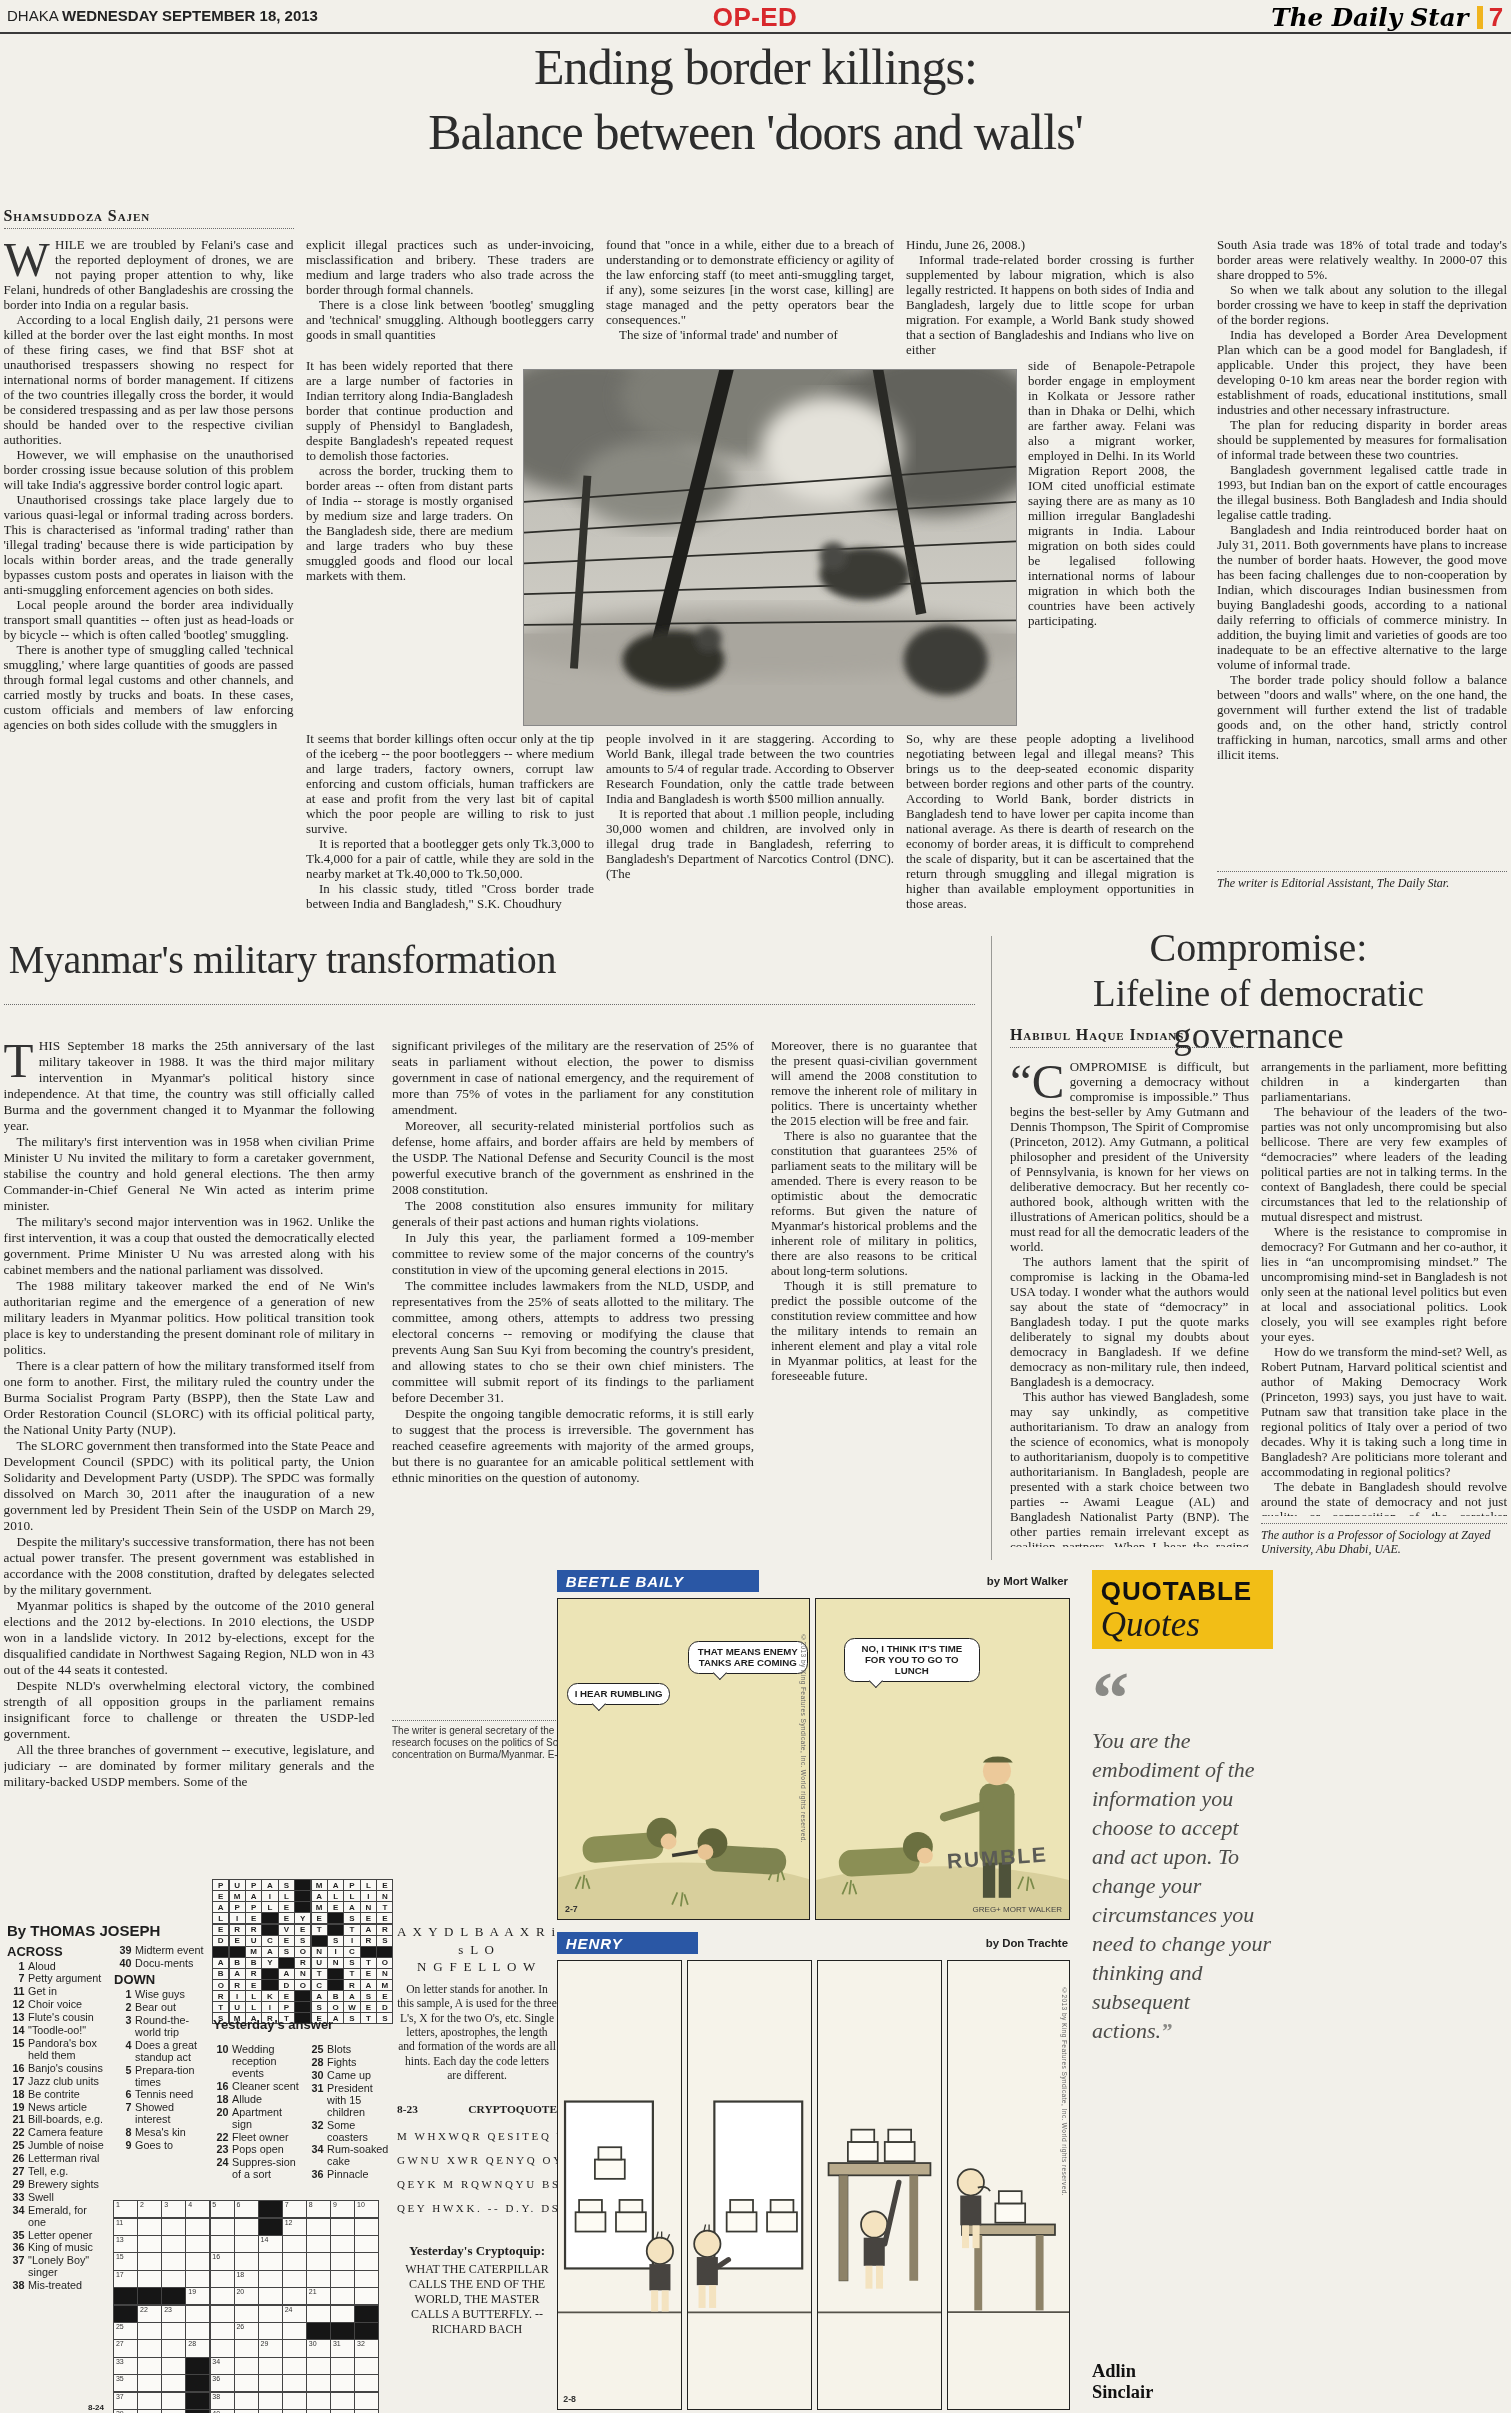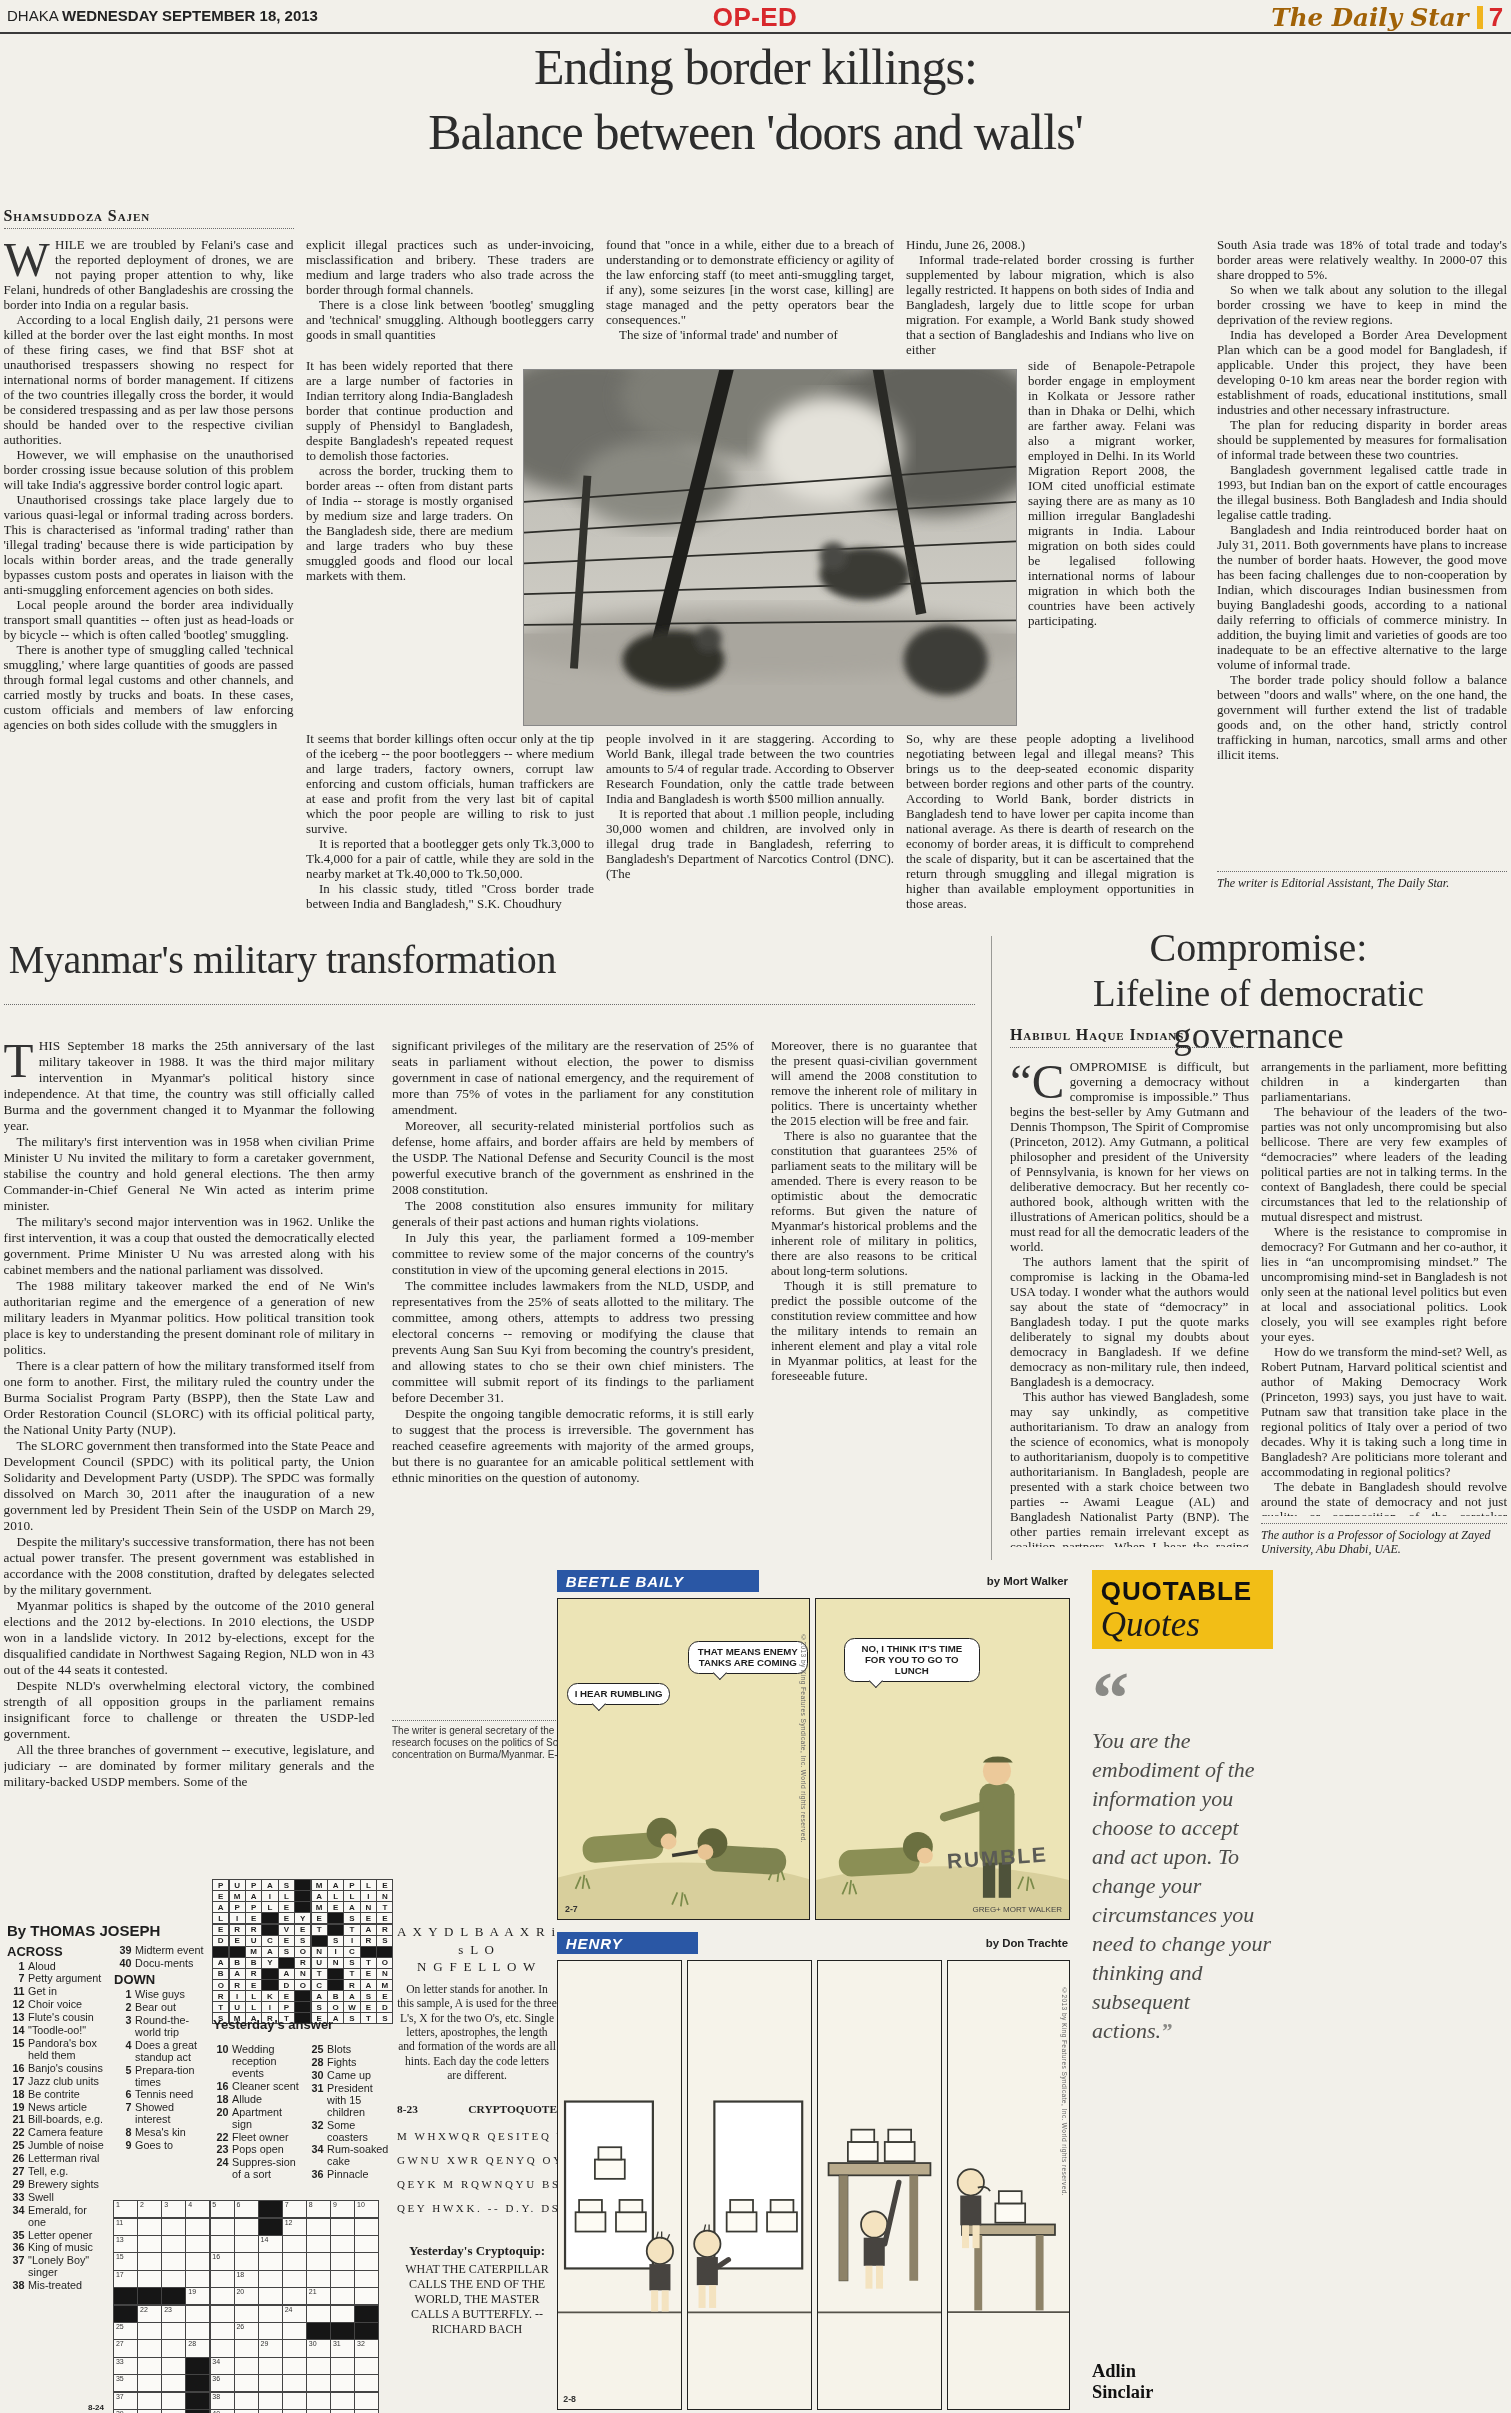--- a/index.html
+++ b/index.html
@@ -6,21 +6,21 @@
   body{
     width:1512px;height:2413px;position:relative;overflow:hidden;
     background:#f2f0ea;color:#1e1e1e;
     font-family:"Liberation Serif",serif;
   }
   .abs{position:absolute;}
   
   .hdr-date{font-family:"Liberation Sans",sans-serif;font-size:15px;color:#222;}
   .hdr-date b{font-weight:bold;}
   .hdr-oped{font-family:"Liberation Sans",sans-serif;font-weight:bold;font-size:26px;color:#d8282c;letter-spacing:0.4px;}
-  .masthead{font-family:"DejaVu Serif",serif;font-weight:bold;font-style:italic;font-size:24.6px;color:#a16207;}
+  .masthead{font-family:"DejaVu Serif",serif;font-weight:bold;font-style:italic;font-size:24.6px;color:#000000;}
   .ybar{display:inline-block;width:6.1px;height:23px;background:#f0b41e;vertical-align:-3.5px;margin:0 5.3px 0 8.8px;}
   .pagenum{font-family:"Liberation Sans",sans-serif;font-weight:bold;font-size:26px;color:#d8282c;}
   .toprule{height:1.8px;background:#3a3a3a;}
   
   .hl{font-family:"Liberation Serif",serif;font-weight:400;color:#2d2d2d;text-align:center;}
   .hl-lead{font-size:50px;line-height:56px;letter-spacing:-0.9px;}
   .hl-sub{font-size:40px;line-height:44px;letter-spacing:-0.4px;}
   .byline{font-family:"Liberation Serif",serif;font-variant:small-caps;font-weight:bold;font-size:16px;letter-spacing:0.9px;color:#222;}
   .dotrule{border-top:1.8px dotted #6b6b6b;height:0;}
   
@@ -140,21 +140,21 @@
   </div>
 <div class="abs col cont" style="left:1028px;top:358px;width:167px;height:364px;">
     <p>side of Benapole-Petrapole border engage in employment in Kolkata or Jessore rather than in Dhaka or Delhi, which are farther away. Felani was also a migrant worker, employed in Delhi. In its World Migration Report 2008, the IOM cited unofficial estimate saying there are as many as 10 million irregular Bangladeshi migrants in India. Labour migration on both sides could be legalised following international norms of labour migration in which both the countries have been actively participating.</p>
   </div>
 <div class="abs col cont" style="left:906px;top:731px;width:288px;height:186px;">
     <p>So, why are these people adopting a livelihood negotiating between legal and illegal means? This brings us to the deep-seated economic disparity between border regions and other parts of the country. According to World Bank, border districts in Bangladesh tend to have lower per capita income than national average. As there is dearth of research on the economy of border areas, it is difficult to comprehend the scale of disparity, but it can be ascertained that the return through smuggling and illegal migration is higher than available employment opportunities in those areas.</p>
   </div>
 
 <div class="abs col cont" style="left:1217px;top:237px;width:290px;height:625px;">
     <p>South Asia trade was 18% of total trade and today's border areas were relatively wealthy. In 2000-07 this share dropped to 5%.</p>
-    <p>So when we talk about any solution to the illegal border crossing we have to keep in mind the deprivation of the review regions.</p>
+    <p>So when we talk about any solution to the illegal border crossing we have to keep in staff the deprivation of the border regions.</p>
     <p>India has developed a Border Area Development Plan which can be a good model for Bangladesh, if applicable. Under this project, they have been developing 0-10 km areas near the border region with establishment of roads, educational institutions, small industries and other necessary infrastructure.</p>
     <p>The plan for reducing disparity in border areas should be supplemented by measures for formalisation of informal trade between these two countries.</p>
     <p>Bangladesh government legalised cattle trade in 1993, but Indian ban on the export of cattle encourages the illegal business. Both Bangladesh and India should legalise cattle trading.</p>
     <p>Bangladesh and India reintroduced border haat on July 31, 2011. Both governments have plans to increase the number of border haats. However, the good move has been facing challenges due to non-cooperation by Indian, which discourages Indian businessmen from buying Bangladeshi goods, according to a national daily referring to officials of commerce ministry. In addition, the buying limit and varieties of goods are too inadequate to be an effective alternative to the large volume of informal trade.</p>
     <p>The border trade policy should follow a balance between "doors and walls" where, on the one hand, the government will further extend the list of tradable goods and, on the other hand, strictly control trafficking in human, narcotics, small arms and other illicit items.</p>
   </div>
 <div class="abs" style="left:1217px;top:871px;width:290px;">
   <div class="dotrule"></div>
   <div class="footnote" style="margin-top:3.5px;">The writer is Editorial Assistant, The Daily Star.</div>
 </div>

